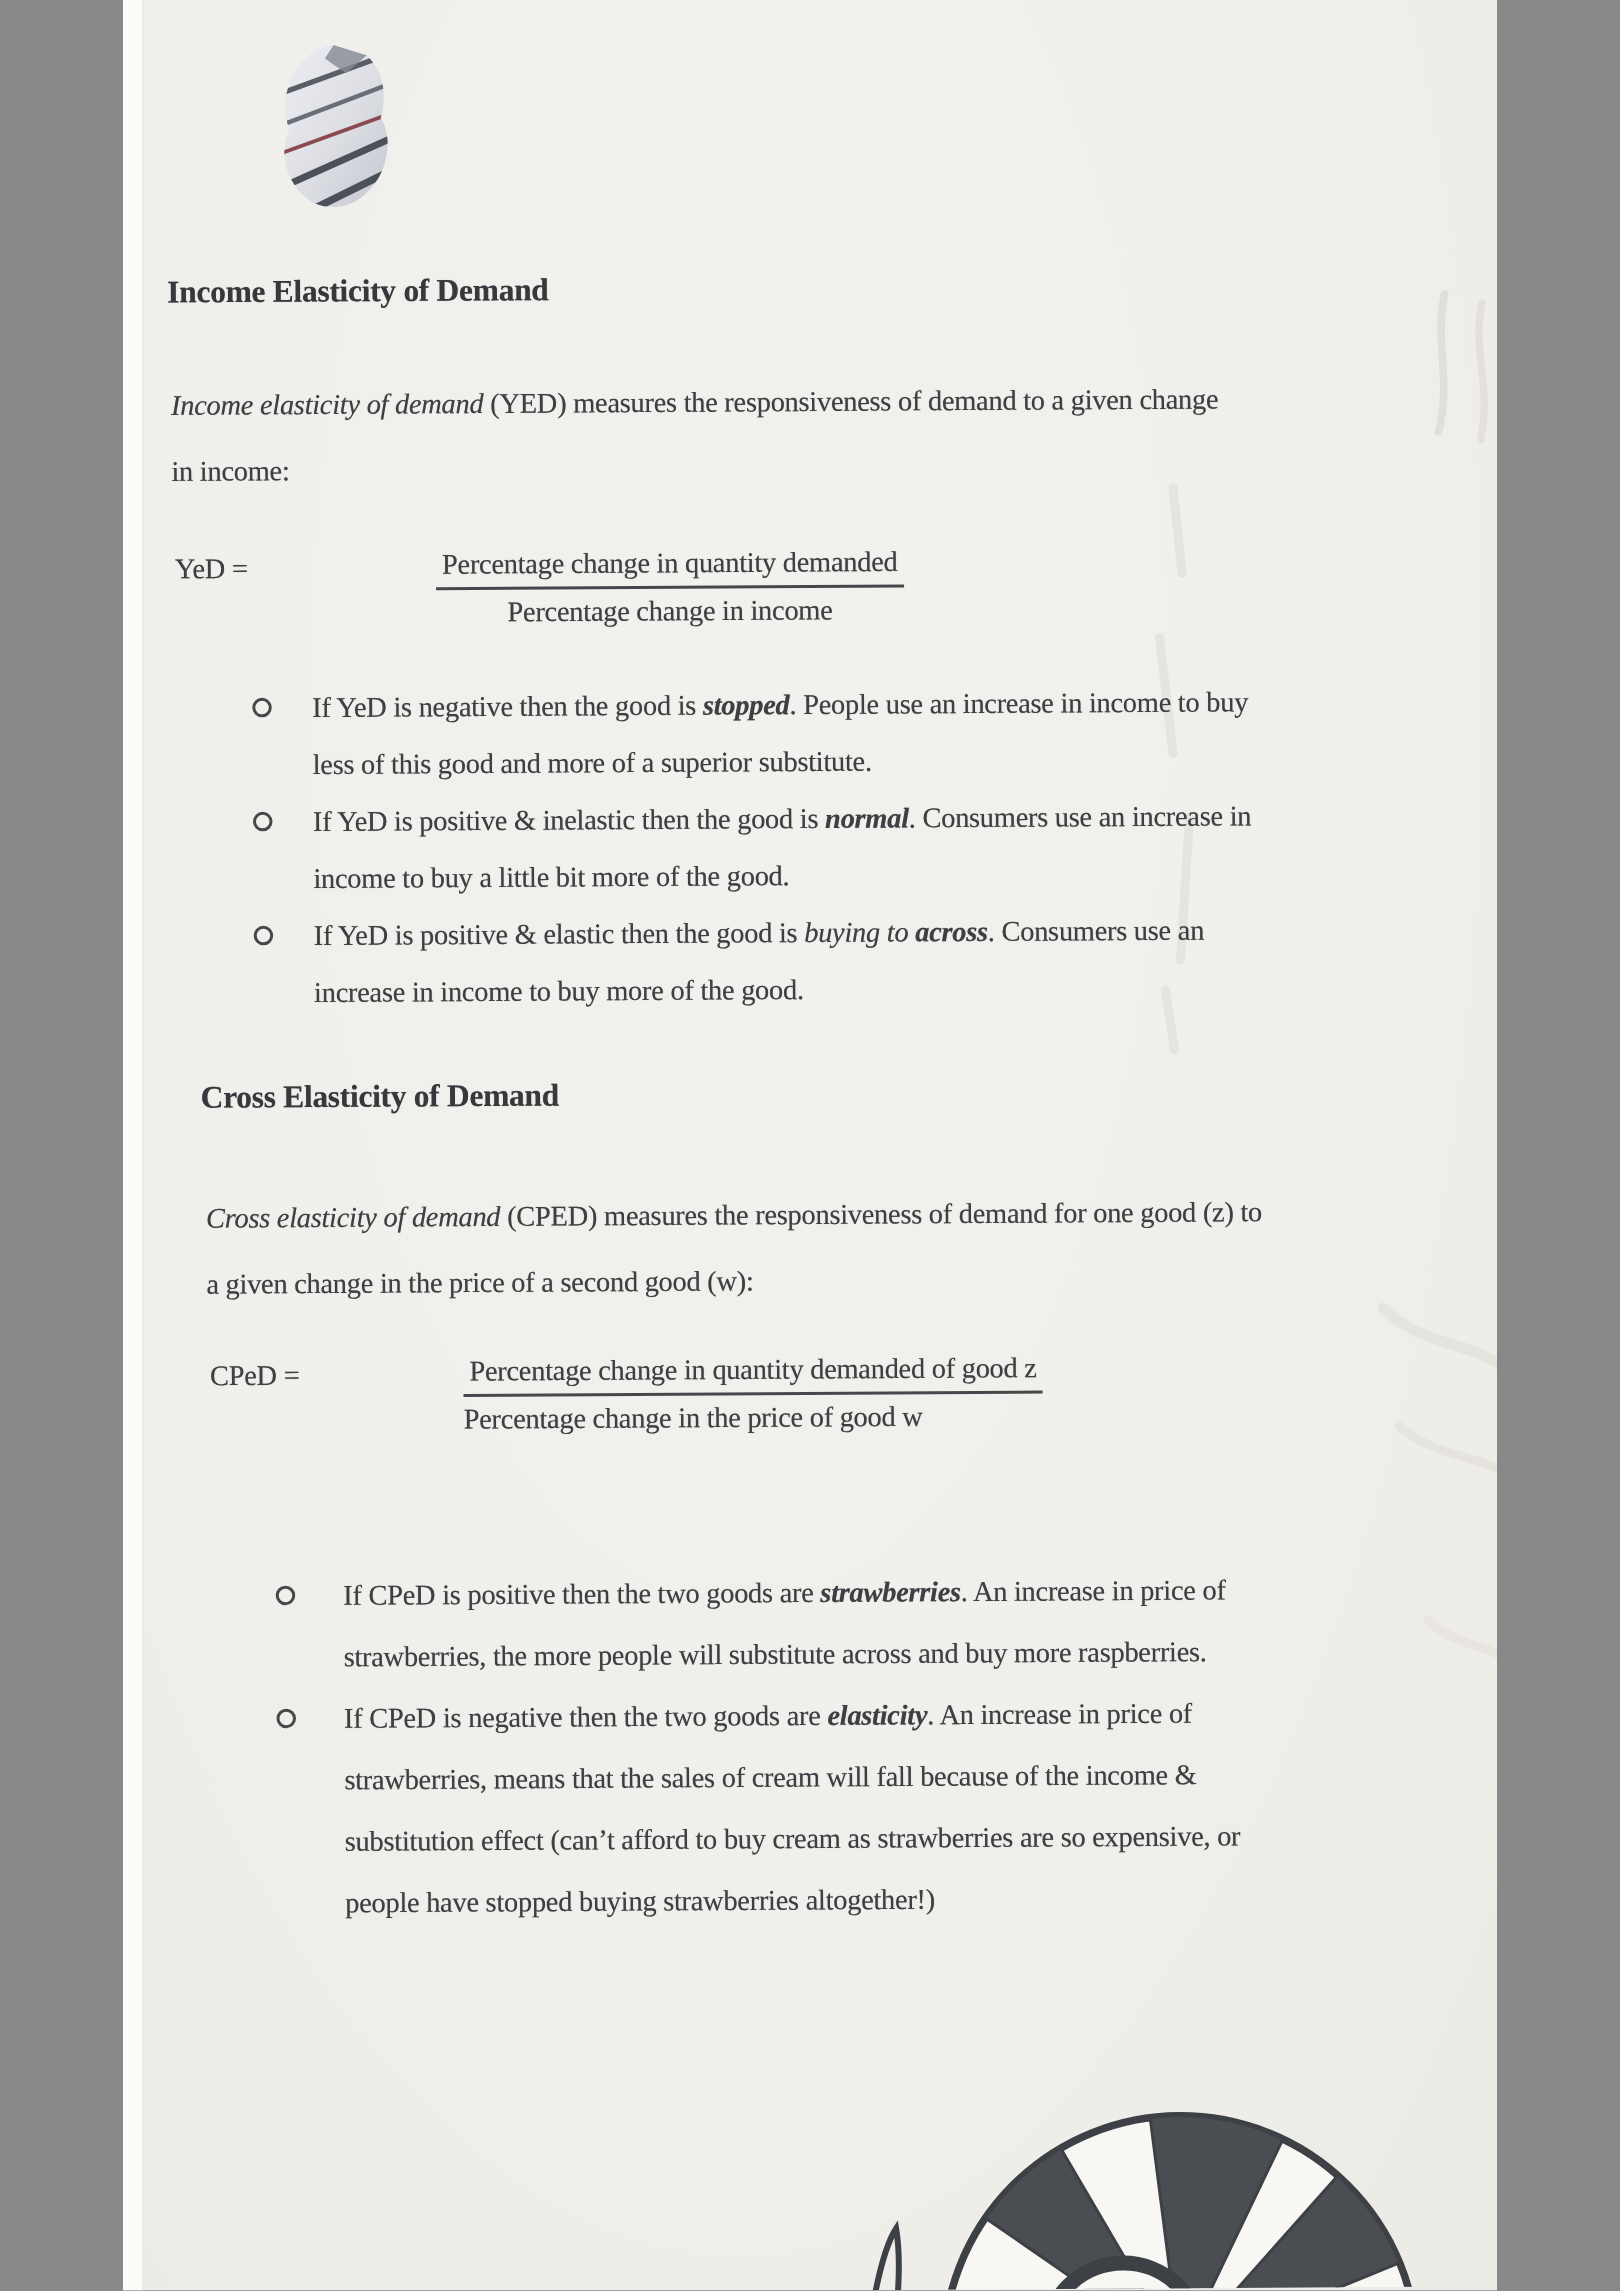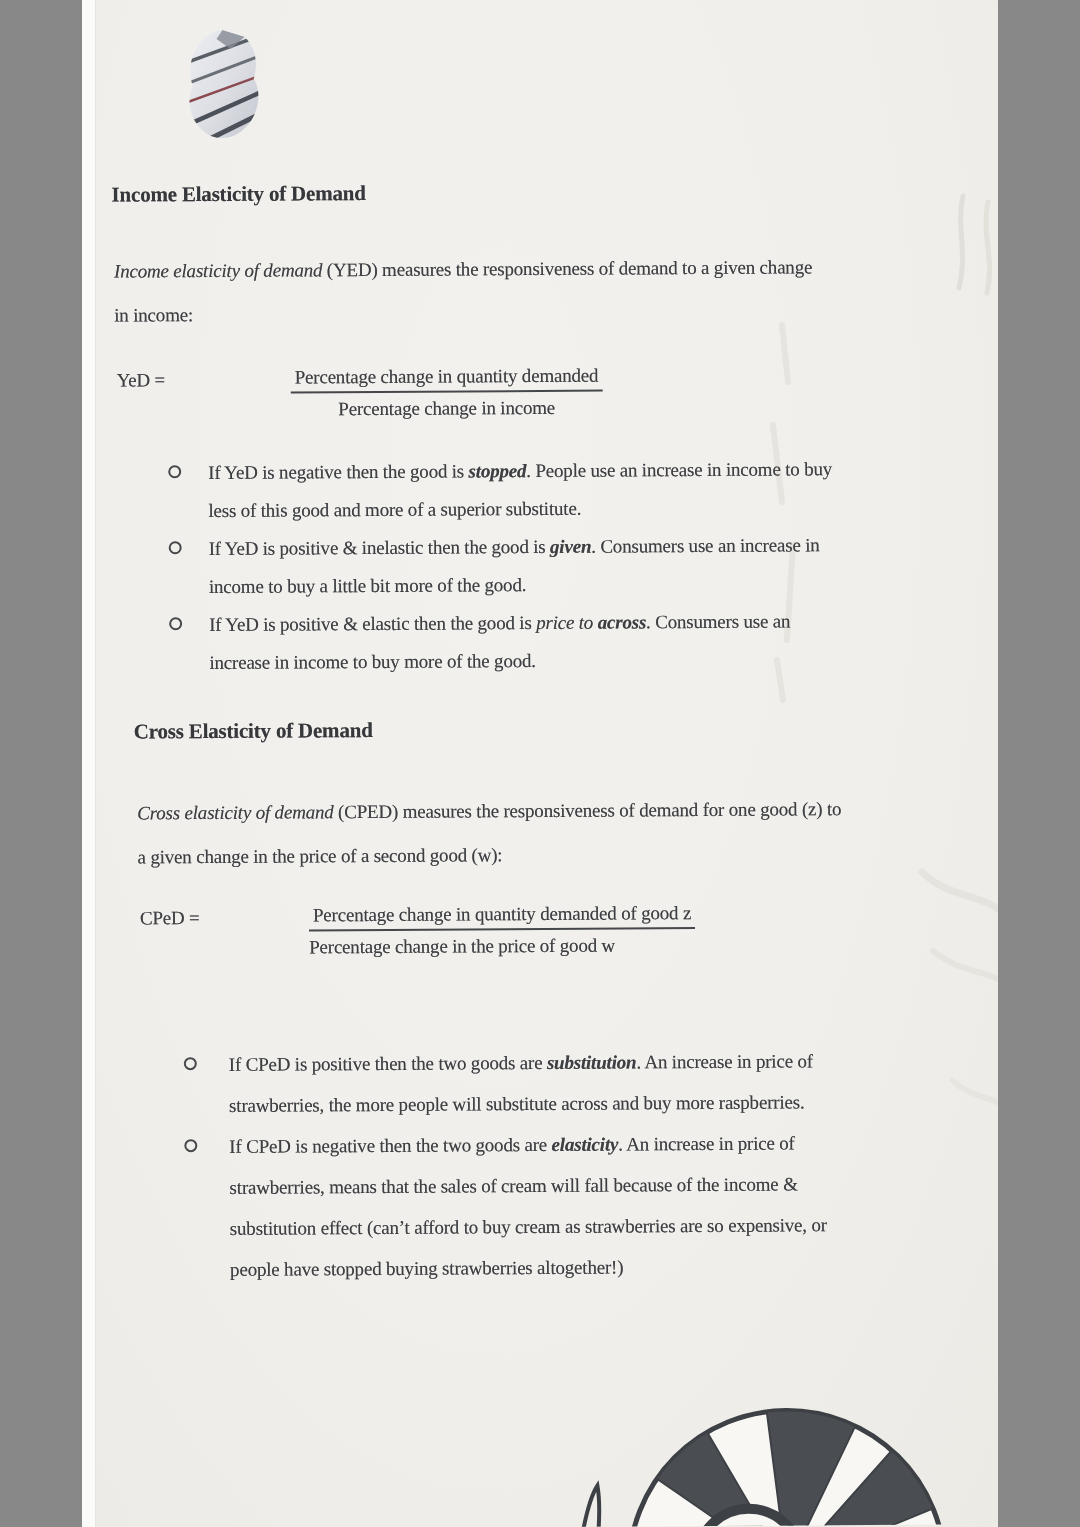--- a/index.html
+++ b/index.html
@@ -117,26 +117,26 @@
     </div>
 
     <div class="blist list1 abs" style="top:452px;">
       <div class="bitem">
         <span class="marker"></span>
         <div class="ln"><span>If YeD is negative then the good is </span><span class="bi">stopped</span><span>. People use an increase in income to buy</span></div>
         <div class="ln">less of this good and more of a superior substitute.</div>
       </div>
       <div class="bitem">
         <span class="marker"></span>
-        <div class="ln"><span>If YeD is positive &amp; inelastic then the good is </span><span class="bi">given</span><span>. Consumers use an increase in</span></div>
+        <div class="ln"><span>If YeD is positive &amp; inelastic then the good is </span><span class="bi">normal</span><span>. Consumers use an increase in</span></div>
         <div class="ln">income to buy a little bit more of the good.</div>
       </div>
       <div class="bitem">
         <span class="marker"></span>
-        <div class="ln"><span>If YeD is positive &amp; elastic then the good is </span><em>price to </em><span class="bi">across</span><span>. Consumers use an</span></div>
+        <div class="ln"><span>If YeD is positive &amp; elastic then the good is </span><em>buying to </em><span class="bi">across</span><span>. Consumers use an</span></div>
         <div class="ln">increase in income to buy more of the good.</div>
       </div>
     </div>
 
     <h2 class="abs" style="left:52px;top:717px;">Cross Elasticity of Demand</h2>
 
     <div class="para abs" style="left:55px;top:789px;">
       <div class="ln"><em>Cross elasticity of demand</em><span> (CPED) measures the responsiveness of demand for one good (z) to</span></div>
       <div class="ln">a given change in the price of a second good (w):</div>
     </div>
@@ -145,21 +145,21 @@
       <span class="flabel" style="left:57px;text-align:right;">CPeD =</span>
       <div class="frac leftal" style="left:226px;">
         <div class="num">Percentage change in quantity demanded of good z</div>
         <div class="den">Percentage change in the price of good w</div>
       </div>
     </div>
 
     <div class="blist list2 abs" style="top:1042px;">
       <div class="bitem">
         <span class="marker"></span>
-        <div class="ln"><span>If CPeD is positive then the two goods are </span><span class="bi">substitution</span><span>. An increase in price of</span></div>
+        <div class="ln"><span>If CPeD is positive then the two goods are </span><span class="bi">strawberries</span><span>. An increase in price of</span></div>
         <div class="ln">strawberries, the more people will substitute across and buy more raspberries.</div>
       </div>
       <div class="bitem">
         <span class="marker"></span>
         <div class="ln"><span>If CPeD is negative then the two goods are </span><span class="bi">elasticity</span><span>. An increase in price of</span></div>
         <div class="ln">strawberries, means that the sales of cream will fall because of the income &amp;</div>
         <div class="ln">substitution effect (can’t afford to buy cream as strawberries are so expensive, or</div>
         <div class="ln">people have stopped buying strawberries altogether!)</div>
       </div>
     </div>

